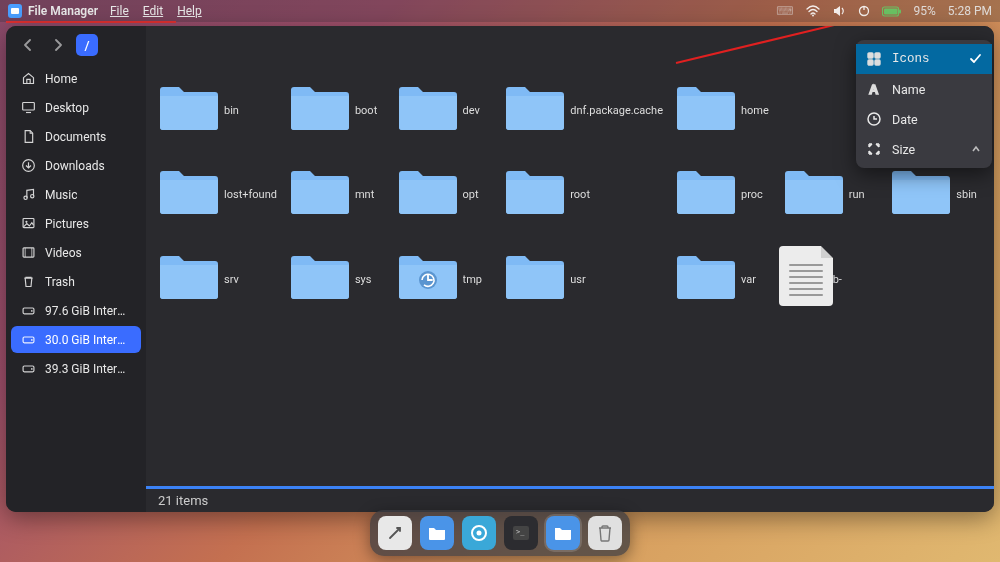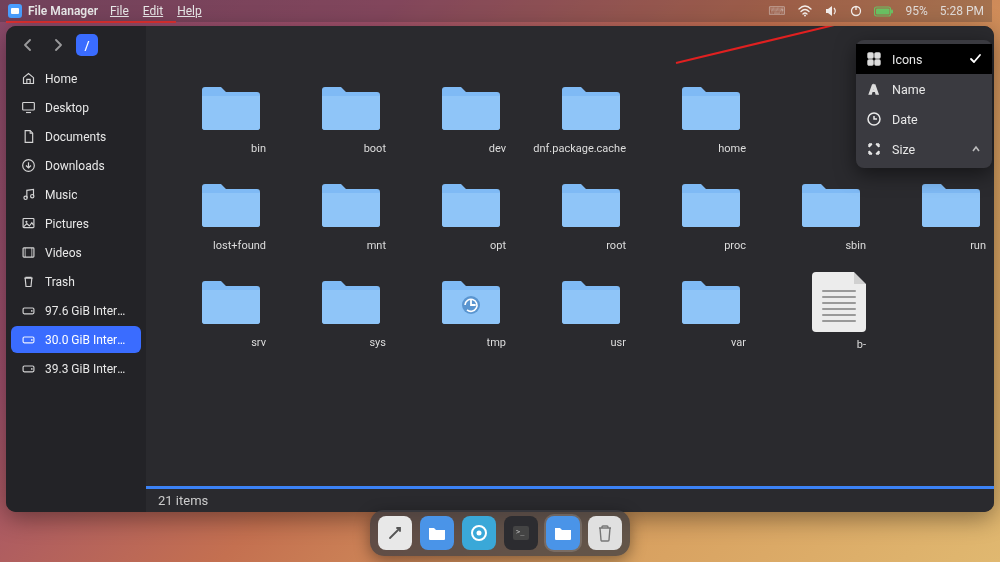--- a/index.html
+++ b/index.html
@@ -8,21 +8,21 @@
     font-family: -apple-system, "Segoe UI", Roboto, sans-serif;
     font-size: 12px;
     color: #e8e8e8;
     overflow: hidden;
     position: relative;
     background: linear-gradient(135deg, #8a4a6a 0%, #a0506b 25%, #c47050 50%, #d8a060 75%, #e0b870 100%);
   }
 
   
   .menubar {
-    position: absolute; top:0; left:0; right:8px;
+    position: absolute; top:0; left:0; right:0;
     height: 22px;
     display:flex; align-items:center;
     padding: 0 8px;
     background: rgba(40,40,48,.25);
     font-size: 12px;
   }
   .menubar .app-icon {
     width:14px; height:14px; background:#4a9eff; border-radius:3px;
     display:flex; align-items:center; justify-content:center;
     margin-right:6px;
@@ -92,21 +92,21 @@
     padding:8px 4px;
     overflow:auto;
   }
   .grid-inner {
     display:grid;
     grid-template-columns: repeat(7, 1fr);
     gap: 4px 4px;
     padding: 0 2px;
   }
   .item {
-    display:flex; flex-direction:column; align-items:flex-end;
+    display:flex; flex-direction:row; align-items:center;
     padding:6px 2px 10px;
     cursor:pointer;
     border-radius:6px;
   }
   .folder-icon {
     width:70px; height:58px; position:relative;
     margin-bottom:6px;
   }
   .folder-icon svg { width:100%; height:100%; display:block;}
   .item-label { font-size:11px; color:#ddd; text-align:center; max-width:100px; overflow:hidden; text-overflow:ellipsis; white-space:nowrap;}
@@ -142,21 +142,21 @@
     box-shadow: 0 6px 20px rgba(0,0,0,.5);
     font-size:12.5px;
     z-index:10;
   }
   .popup-row {
     display:flex; align-items:center;
     padding:7px 10px;
     gap:10px;
     cursor:pointer;
   }
-  .popup-row.selected { background:#000000;}
+  .popup-row.selected { background:#0369a1;font-family:Liberation Mono, monospace;}
   .popup-row .check { margin-left:auto; width:14px;}
   .popup-row .pic { width:16px; display:flex; justify-content:center;}
   .popup-row .expand { margin-left:auto; opacity:.8;}
 
   .annot-line {
     position:absolute;
     top:36px; left:530px;
     width:330px; height:2px;
     background:#e02020;
     transform-origin:left center;
@@ -460,30 +460,30 @@
             </div>
             <div class="item-label">proc</div>
           </div>
           <div class="item">
             <div class="folder-icon">
               <svg viewBox="0 0 70 58">
                 <path d="M6 12 a3 3 0 0 1 3-3 h16 l5 5 h31 a3 3 0 0 1 3 3 v32 a3 3 0 0 1 -3 3 h-52 a3 3 0 0 1 -3 -3 z" fill="#7fbaf5"></path>
                 <path d="M6 18 h58 v31 a3 3 0 0 1 -3 3 h-52 a3 3 0 0 1 -3 -3 z" fill="#8fc5f8"></path>
               </svg>
             </div>
+            <div class="item-label">run</div>
+          </div>
+          <div class="item">
+            <div class="folder-icon">
+              <svg viewBox="0 0 70 58">
+                <path d="M6 12 a3 3 0 0 1 3-3 h16 l5 5 h31 a3 3 0 0 1 3 3 v32 a3 3 0 0 1 -3 3 h-52 a3 3 0 0 1 -3 -3 z" fill="#7fbaf5"></path>
+                <path d="M6 18 h58 v31 a3 3 0 0 1 -3 3 h-52 a3 3 0 0 1 -3 -3 z" fill="#8fc5f8"></path>
+              </svg>
+            </div>
             <div class="item-label">sbin</div>
-          </div>
-          <div class="item">
-            <div class="folder-icon">
-              <svg viewBox="0 0 70 58">
-                <path d="M6 12 a3 3 0 0 1 3-3 h16 l5 5 h31 a3 3 0 0 1 3 3 v32 a3 3 0 0 1 -3 3 h-52 a3 3 0 0 1 -3 -3 z" fill="#7fbaf5"></path>
-                <path d="M6 18 h58 v31 a3 3 0 0 1 -3 3 h-52 a3 3 0 0 1 -3 -3 z" fill="#8fc5f8"></path>
-              </svg>
-            </div>
-            <div class="item-label">run</div>
           </div>
           <div class="item">
             <div class="folder-icon">
               <svg viewBox="0 0 70 58">
                 <path d="M6 12 a3 3 0 0 1 3-3 h16 l5 5 h31 a3 3 0 0 1 3 3 v32 a3 3 0 0 1 -3 3 h-52 a3 3 0 0 1 -3 -3 z" fill="#7fbaf5"></path>
                 <path d="M6 18 h58 v31 a3 3 0 0 1 -3 3 h-52 a3 3 0 0 1 -3 -3 z" fill="#8fc5f8"></path>
               </svg>
             </div>
             <div class="item-label">srv</div>
           </div>

